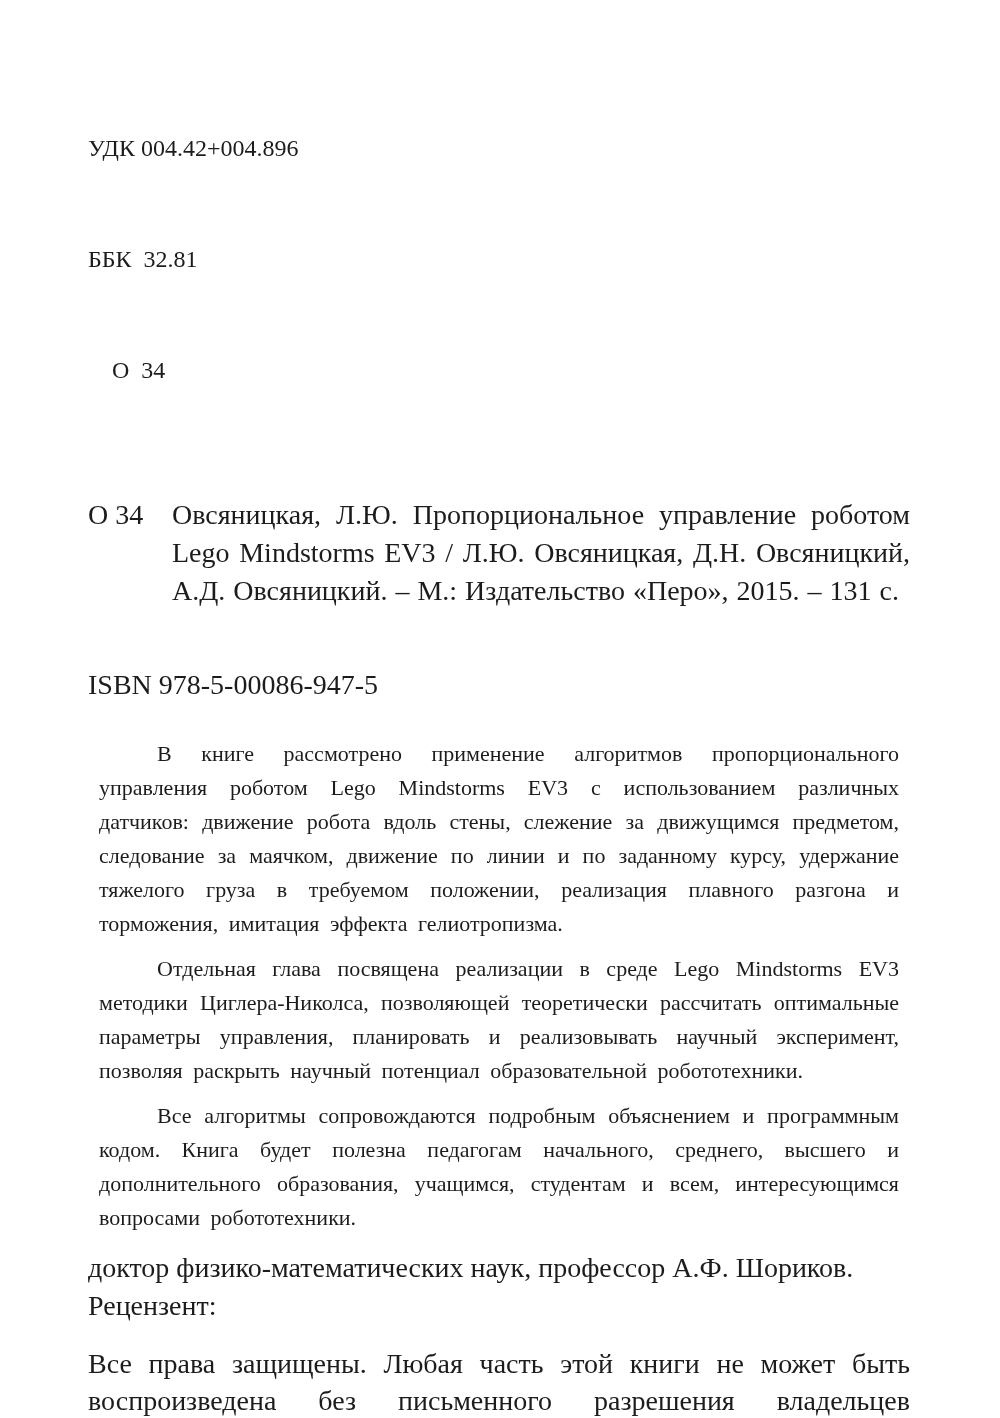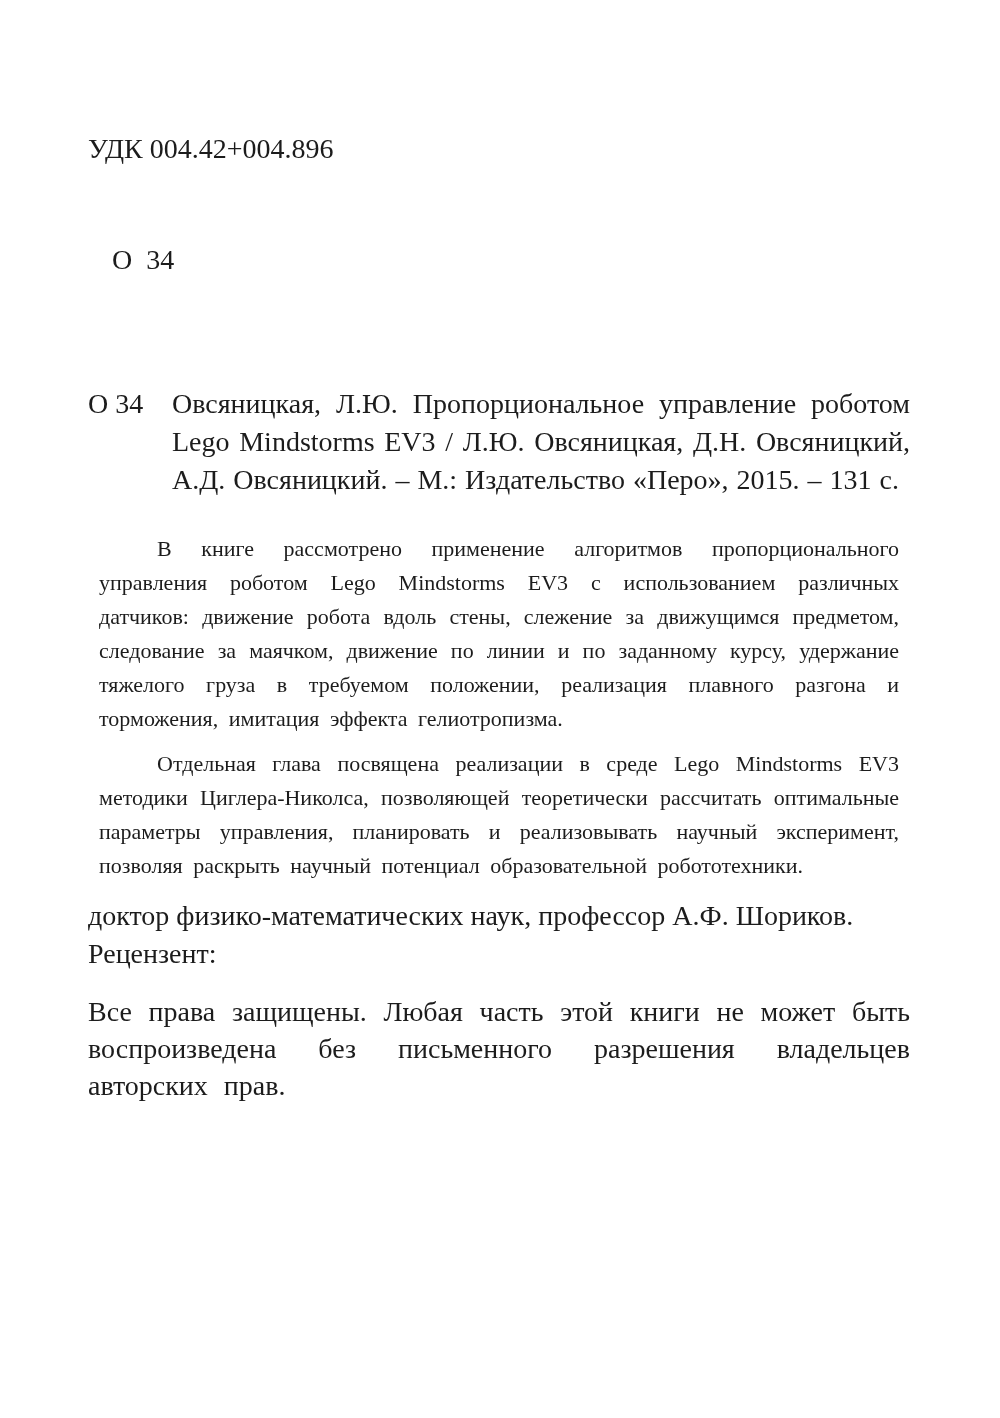--- a/index.html
+++ b/index.html
@@ -16,21 +16,21 @@
   }
   .page {
     box-sizing: border-box;
     width: 1000px;
     height: 1418px;
     padding: 56px 90px 0 88px;
     background: #ffffff;
   }
   
   .codes {
-    font-size: 28px;
+    font-size: 24px;
     line-height: 37px;
     white-space: pre-wrap;
   }
   .codes .osign {
     padding-left: 24px;
   }
   
   .catalog {
     margin-top: 33px;
     display: flex;
@@ -83,32 +83,35 @@
     word-spacing: 9px;
   }
 </style>
 </head>
 <body>
 
 <div class="page">
 
   <div class="codes">
     <div>УДК 004.42+004.896</div>
+    <div>ББК  32.81</div>
     <div class="osign">О  34</div>
   </div>
 
   <div class="catalog">
     <span class="cat-label">О 34</span>
     <p class="cat-text">Овсяницкая, Л.Ю. Пропорциональное управление роботом Lego Mindstorms EV3 / Л.Ю. Овсяницкая, Д.Н. Овсяницкий, А.Д. Овсяницкий. – М.: Издательство «Перо», 2015. – 131 с.</p>
   </div>
 
+  <p class="isbn-top">ISBN 978-5-00086-947-5</p>
 
   <div class="annotation">
     <p>В книге рассмотрено применение алгоритмов пропорционального управления роботом Lego Mindstorms EV3 с использованием различных датчиков: движение робота вдоль стены, слежение за движущимся предметом, следование за маячком, движение по линии и по заданному курсу, удержание тяжелого груза в требуемом положении, реализация плавного разгона и торможения, имитация эффекта гелиотропизма.</p>
     <p>Отдельная глава посвящена реализации в среде Lego Mindstorms EV3 методики Циглера-Николса, позволяющей теоретически рассчитать оптимальные параметры управления, планировать и реализовывать научный эксперимент, позволяя раскрыть научный потенциал образовательной робототехники.</p>
+    <p>Все алгоритмы сопровождаются подробным объяснением и программным кодом. Книга будет полезна педагогам начального, среднего, высшего и дополнительного образования, учащимся, студентам и всем, интересующимся вопросами робототехники.</p>
   </div>
 
   <div class="reviewer">
     <p>доктор физико-математических наук, профессор А.Ф. Шориков.</p>
     <p>Рецензент:</p>
   </div>
 
   <p class="rights">Все права защищены. Любая часть этой книги не может быть воспроизведена без письменного разрешения владельцев авторских прав.</p>
 
 </div>

